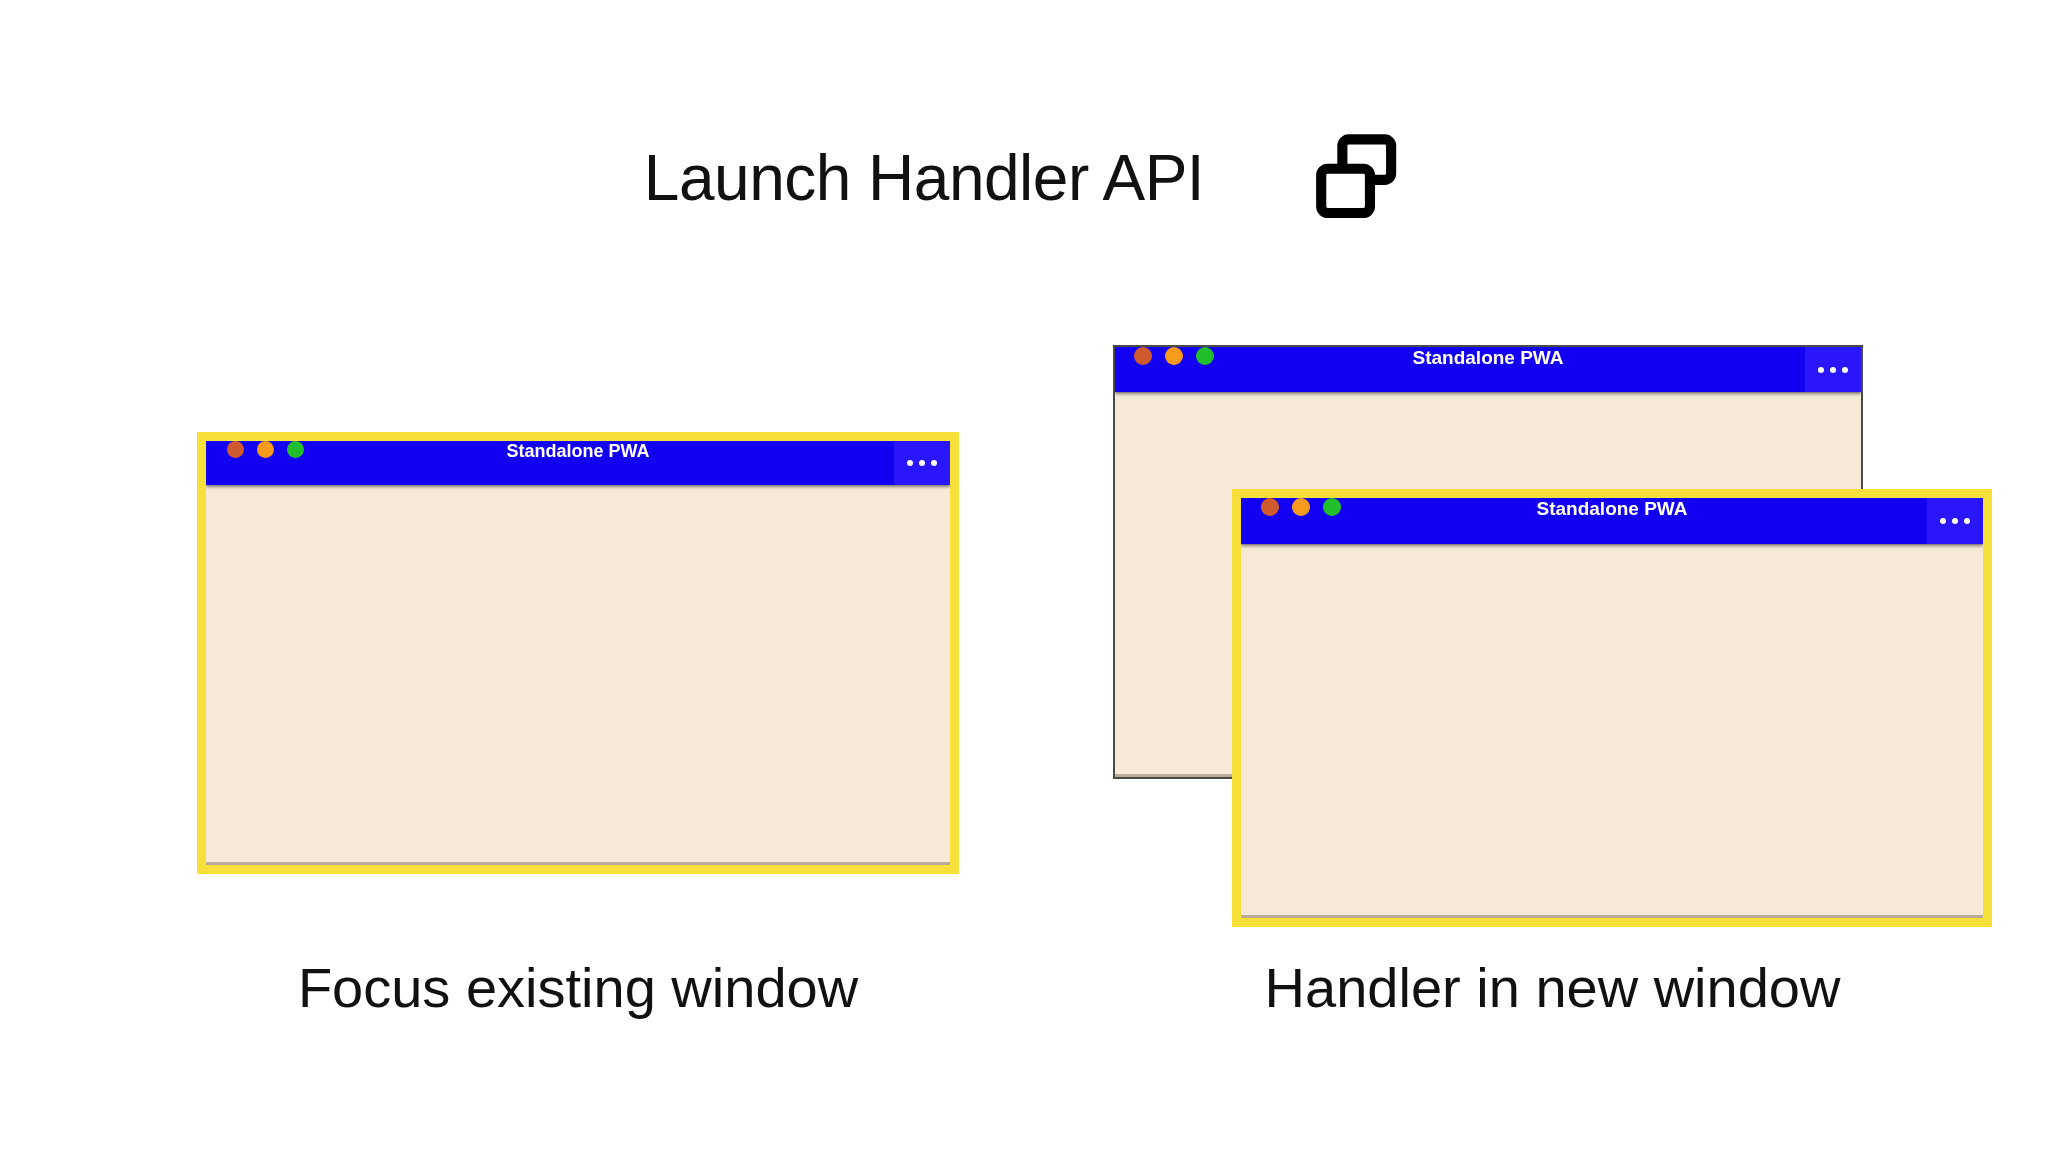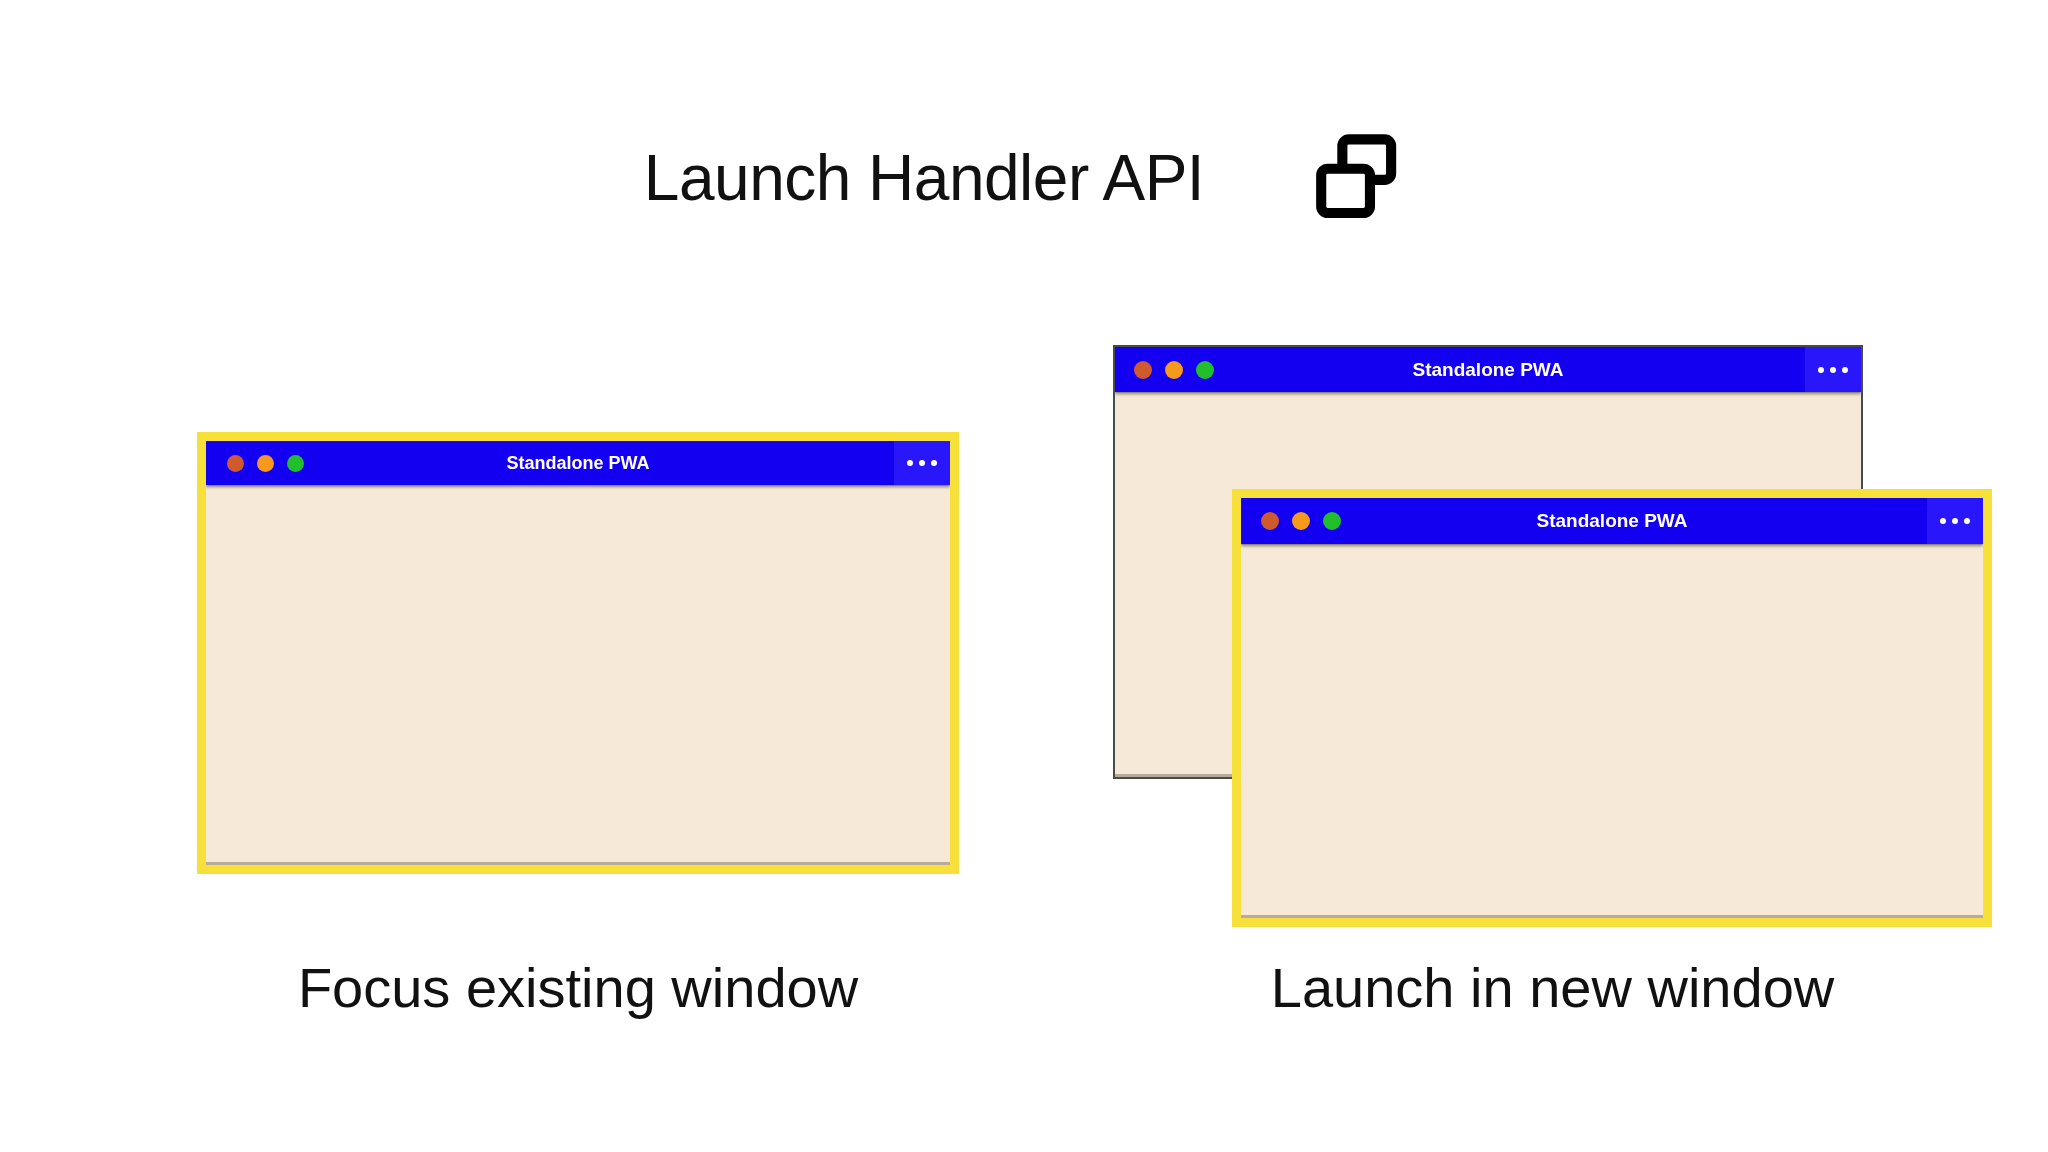--- a/index.html
+++ b/index.html
@@ -63,21 +63,21 @@
     display: flex;
     flex-direction: column;
     background: #f7e9d7;
     overflow: hidden;
   }
   .titlebar {
     position: relative;
     flex: 0 0 auto;
     background: #1400f0;
     display: flex;
-    align-items: center;
+    align-items: flex-start;
     box-shadow: 0 2px 3px rgba(0,0,0,0.45);
     z-index: 2;
   }
   .traffic {
     display: flex;
     align-items: center;
     flex: 0 0 auto;
   }
   .dot {
     border-radius: 50%;
@@ -254,13 +254,13 @@
             <i></i>
         </span>
       </div>
     </div>
     <div class="win-body"></div>
   </div>
 </div>
 
 <div class="caption" id="caption-left">Focus existing window</div>
 
-<div class="caption" id="caption-right">Launch in new window</div>
+<div class="caption" id="caption-right">Handler in new window</div>
 
 </body></html>

